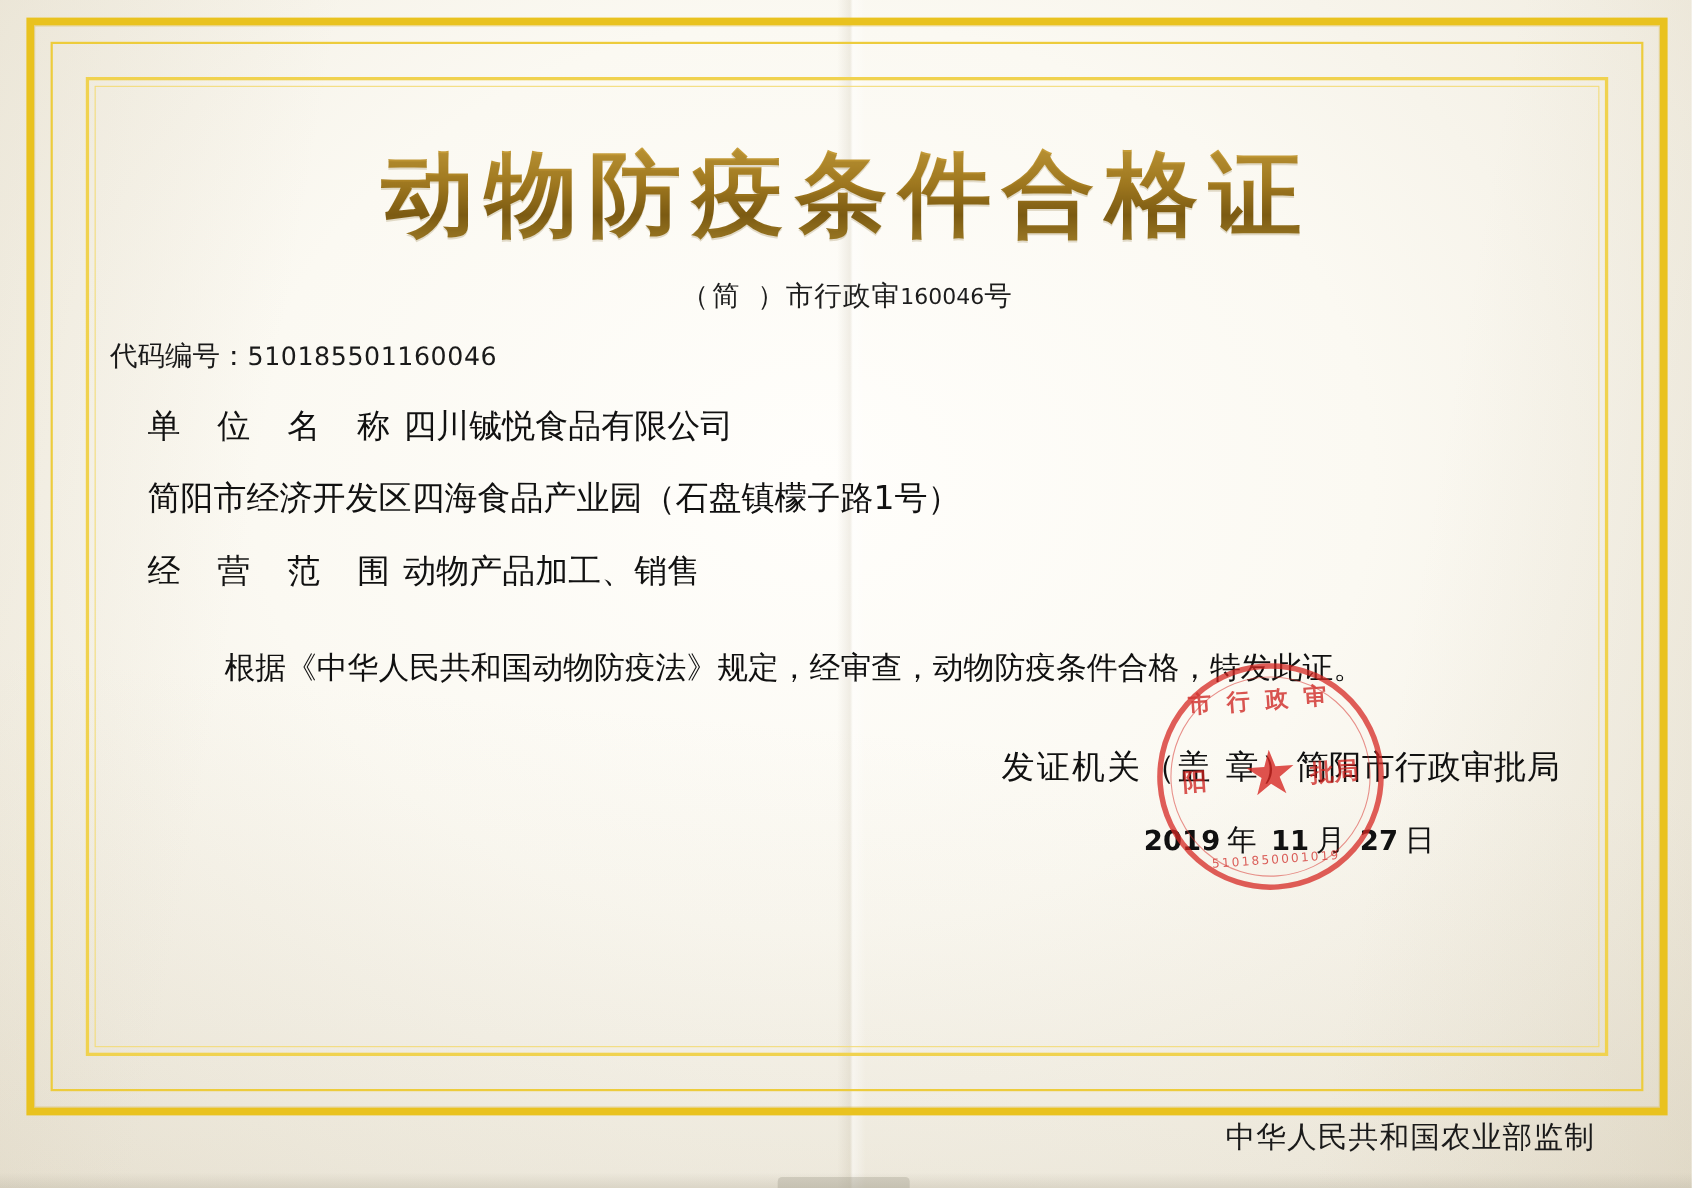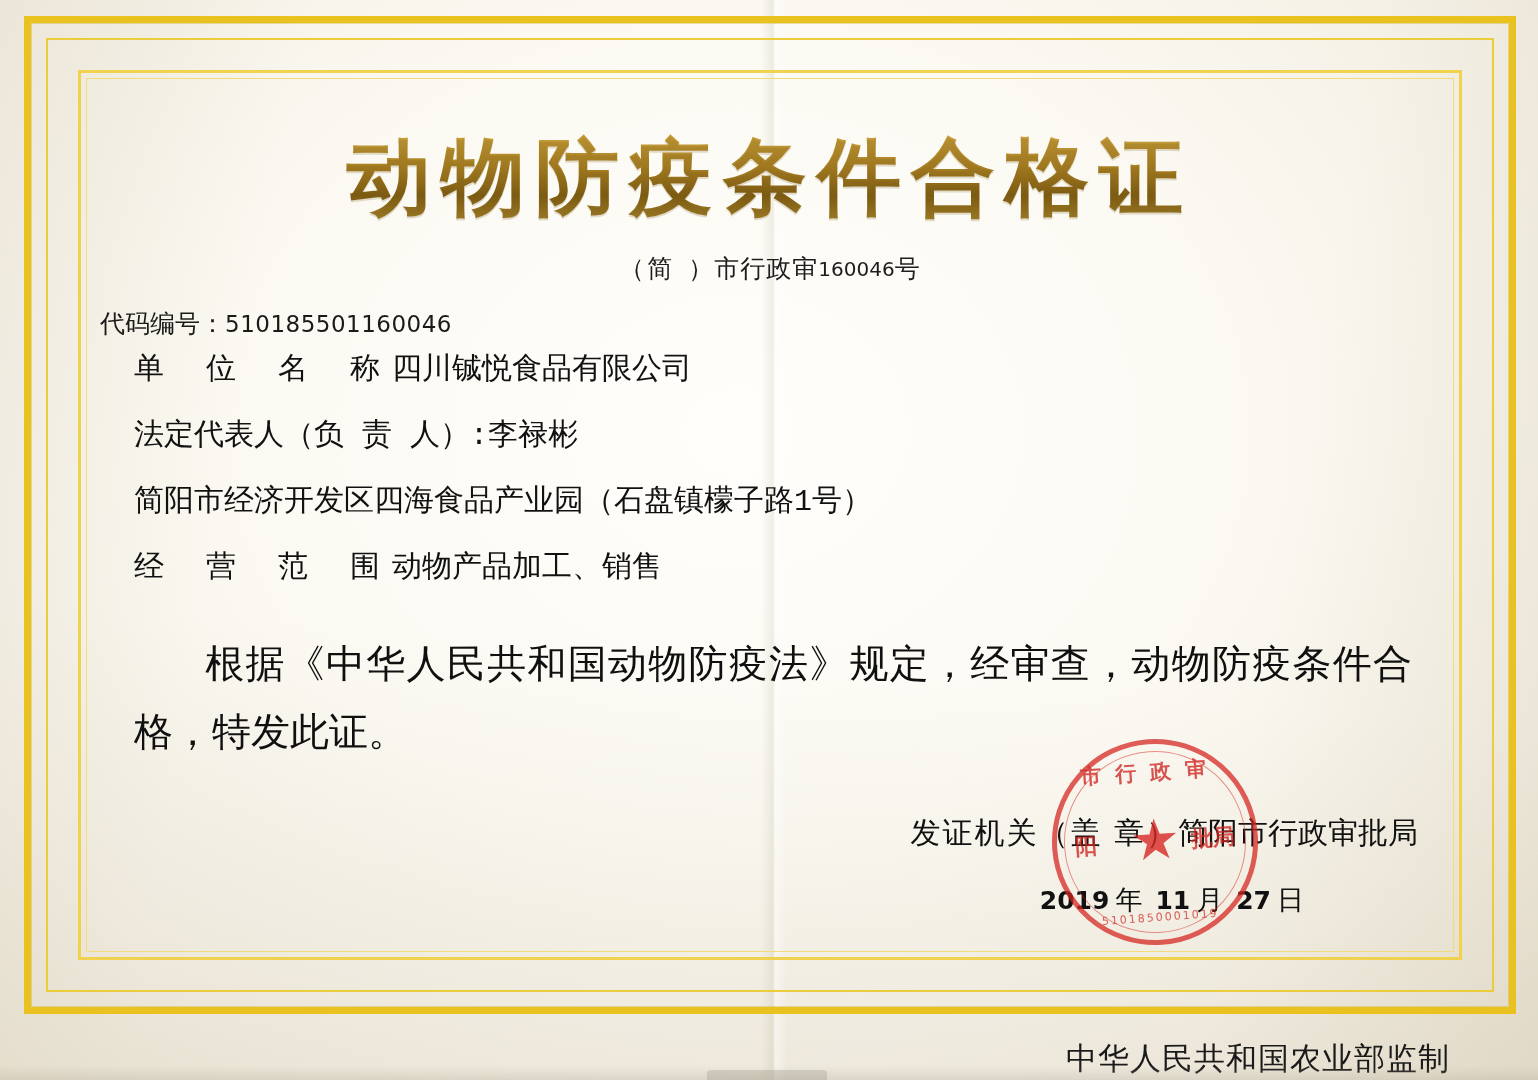--- a/index.html
+++ b/index.html
@@ -115,23 +115,22 @@
     color: #1a1a1a;
   }
   .code-row .code-val {
     font-size: 23px;
     letter-spacing: 0.5px;
     border-bottom: 1px solid rgba(0,0,0,0.0);
   }
 
   
   .fields {
-    margin-top: 12px;
+    margin-top: 30px;
     padding-left: 34px;
-    font-family: Liberation Mono, monospace;
   }
   .field-row {
     display: flex;
     align-items: baseline;
     margin-bottom: 30px;
     font-size: 30px;
     color: #111111;
     line-height: 1.2;
   }
   .field-label {
@@ -146,21 +145,21 @@
     flex: 1 1 auto;
     white-space: nowrap;
     letter-spacing: 0px;
   }
 
   
   .body-para {
     margin-top: 44px;
     padding-left: 34px;
     padding-right: 28px;
-    font-size: 39px;
+    font-size: 28px;
     line-height: 1.75;
     color: #101010;
     text-align: justify;
   }
   .body-para .indent { display: inline-block; width: 70px; }
 
   
   .issuer-block {
     position: relative;
     margin-top: 46px;
@@ -243,22 +242,22 @@
     color: rgba(206, 34, 30, 0.85);
     transform: translateY(-50%);
   }
   .seal-left-text { left: 18px; }
   .seal-right-text { right: 18px; }
 
   
   .footer {
     position: absolute;
     right: 88px;
-    bottom: 0;
-    font-size: 31px;
+    bottom: 28px;
+    font-size: 27px;
     color: #1a1a1a;
     letter-spacing: 1px;
     white-space: nowrap;
   }
 
   
   #bottom-strip {
     position: absolute;
     left: 0; right: 0; bottom: 0;
     height: 14px;
@@ -301,24 +300,20 @@
       <span>代码编号：</span><span class="code-val">510185501160046</span>
     </div>
 
     <div class="fields">
 
       <div class="field-row">
         <span class="field-label spaced">单 位 名 称</span>
         <span class="field-value">四川铖悦食品有限公司</span>
       </div>
 
-      <div class="field-row">
-        <span class="field-label">法定代表人（负 责 人）:</span>
-        <span class="field-value">李禄彬</span>
-      </div>
 
       <div class="field-row">
         <span class="field-value">简阳市经济开发区四海食品产业园（石盘镇檬子路1号）</span>
       </div>
 
       <div class="field-row">
         <span class="field-label spaced">经 营 范 围</span>
         <span class="field-value">动物产品加工、销售</span>
       </div>
 

